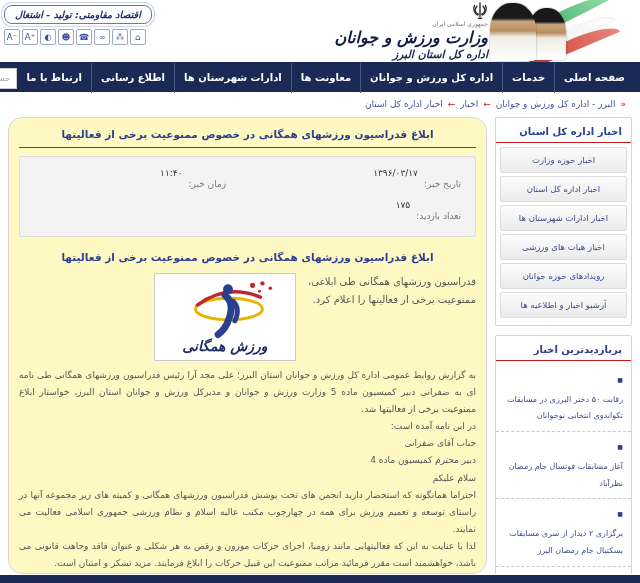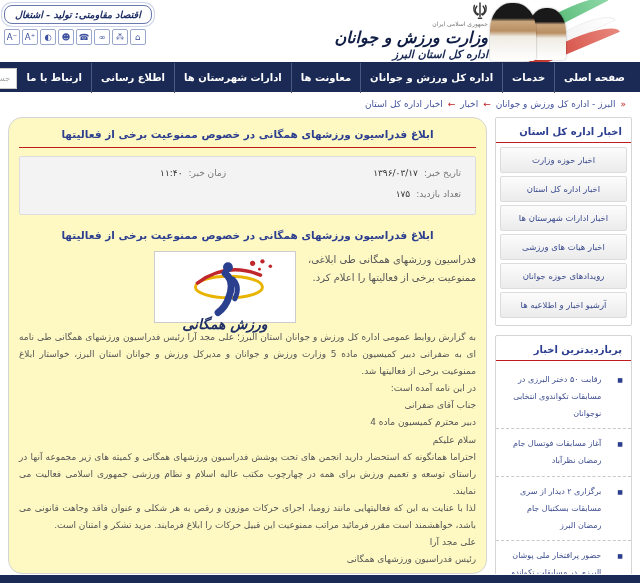--- a/index.html
+++ b/index.html
@@ -43,37 +43,37 @@
   .crumb-marker, .crumb-sep { color:#c11b1e; font-size:9px; }
 
   
   .main { display:flex; gap:8px; padding:4px 8px 0; align-items:flex-start; height:461px; overflow:hidden; }
 
   
   .sidebar { flex:0 0 137px; width:137px; display:flex; flex-direction:column; gap:9px; }
   .panel { border:1px solid #d5d5d5; background:#fff; border-radius:2px; padding-bottom:4px; }
   .panel-title { font-size:10px; font-weight:bold; color:#2c3e8f; padding:8px 9px 5px; border-bottom:1px solid #c11b1e; margin-bottom:4px; }
   .menu-item { margin:3px 4px; background:linear-gradient(#fcfcfc,#ebebeb); border:1px solid #dcdcdc; border-radius:2px; text-align:center; font-size:8.5px; color:#3c4c8e; padding:7px 3px; cursor:pointer; }
-  .mv-item { display:flex; gap:16px; padding:7px 8px 6px; font-size:8px; color:#3c4c8e; border-bottom:1px dashed #c9c9c9; line-height:2.1; cursor:pointer; }
+  .mv-item { display:flex; gap:4px; padding:7px 8px 6px; font-size:8px; color:#3c4c8e; border-bottom:1px dashed #c9c9c9; line-height:2.1; cursor:pointer;flex-direction:column; }
   .mv-item:last-child { border-bottom:none; }
   .mv-bullet { color:#2c3e8f; font-size:6px; line-height:2.6; }
 
   
   .content { flex:1; border:1px solid #d5d5d5; background:#fef9c3; border-radius:14px; padding:8px 10px 8px; height:457px; display:flex; flex-direction:column; overflow:hidden; }
   .article-title { font-size:10.5px; font-weight:bold; color:#2c3e8f; text-align:center; padding-bottom:7px; border-bottom:1px solid #c11b1e; margin:2px 0 8px; }
   .meta-box { border:1px solid #ddd; background:#f3f3f3; border-radius:2px; padding:11px 14px 4px; margin-bottom:12px; font-size:9px; }
   .meta-row { display:flex; margin-bottom:11px; }
   .meta-pair { display:flex; gap:6px; }
   .meta-pair.first { flex:0 0 55%; }
-  .meta-label { color:#777; }
+  .meta-label { color:#777;margin-top:11px; }
   .meta-value { color:#333; }
   .article-heading { font-size:10.5px; font-weight:bold; color:#2c3e8f; text-align:center; margin:2px 0 10px; }
   .lead-row { display:flex; gap:12px; margin-bottom:6px; }
   .summary { flex:0 0 168px; font-size:10px; color:#555; line-height:1.8; }
-  .logo-fig { width:142px; flex:0 0 142px; border:1px solid #ccc; background:#fff; padding:3px 3px 1px; height:72px; }
+  .logo-fig { width:142px; flex:0 0 142px; border:1px solid #ccc; background:#fff; padding:3px 3px 1px; height:88px; }
   .logo-caption { text-align:center; font-size:14px; font-weight:bold; font-style:italic; color:#1d2d66; line-height:1; margin-top:-4px; }
   .body-par { font-size:9px; color:#555; line-height:1.9; text-align:justify; }
 
   .footer-bar { position:absolute; bottom:0; left:0; width:100%; height:8px; background:#1b2a55; }
 </style>
 </head>
 <body>
 
 <div class="page">
 

